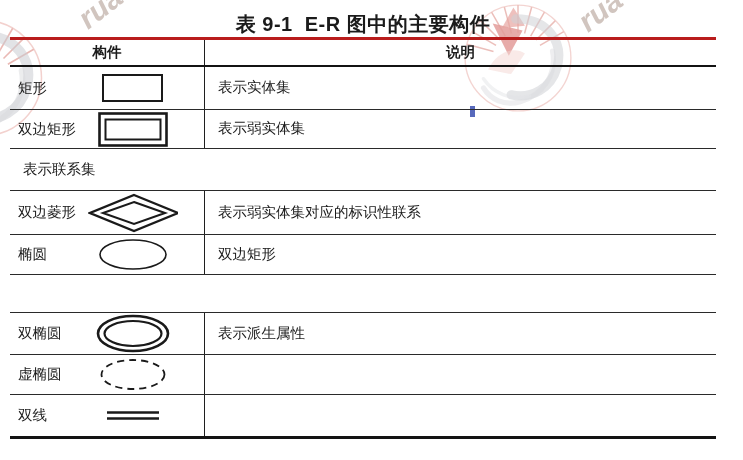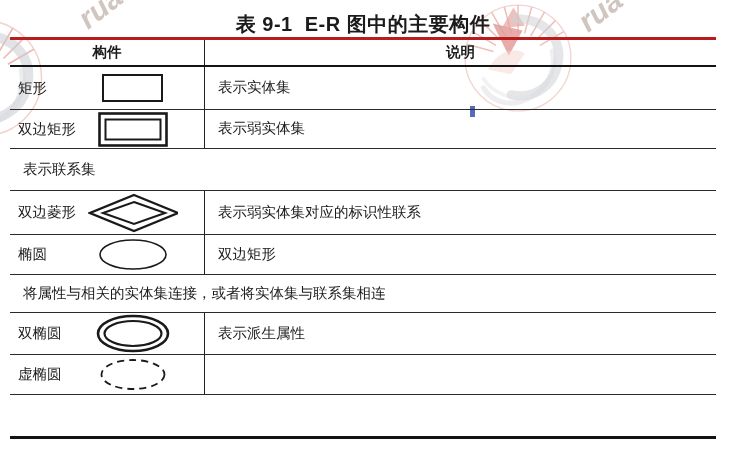--- a/index.html
+++ b/index.html
@@ -161,21 +161,20 @@
       <span class="shape-wrap">
         <svg width="72" height="33">
             <ellipse class="shape-stroke" cx="36" cy="16.5" rx="33" ry="14.5" stroke-width="1.6"></ellipse>
           </svg>
       </span>
     </div>
     <div class="col2 cell-text">双边矩形</div>
   </div>
 
   <div class="trow">
-    <div class="col2 cell-text">将属性与相关的实体集连接，或者将实体集与联系集相连</div>
   </div>
 
   <div class="trow">
     <div class="col1">
       <span class="comp-label">双椭圆</span>
       <span class="shape-wrap">
         <svg width="76" height="39">
           <ellipse class="shape-stroke" cx="38" cy="19.5" rx="35" ry="17.5" stroke-width="2.6"></ellipse>
           <ellipse class="shape-stroke" cx="38" cy="19.5" rx="28.5" ry="12.5" stroke-width="2.2"></ellipse>
         </svg>
@@ -189,15 +188,24 @@
       <span class="comp-label">虚椭圆</span>
       <span class="shape-wrap">
         <svg width="70" height="33">
             <ellipse class="shape-stroke" cx="35" cy="16.5" rx="31.5" ry="14.5" stroke-width="1.8" stroke-dasharray="7 5"></ellipse>
           </svg>
       </span>
     </div>
   </div>
 
   <div class="trow">
+    <div class="col1">
+      <span class="comp-label">双线</span>
+      <span class="shape-wrap">
+        <svg width="58" height="13">
+          <line class="shape-stroke" x1="3" y1="3.5" x2="55" y2="3.5" stroke-width="2.5"></line>
+          <line class="shape-stroke" x1="3" y1="9.5" x2="55" y2="9.5" stroke-width="2.5"></line>
+        </svg>
+      </span>
+    </div>
   </div>
 
 </div>
 
 </body></html>

